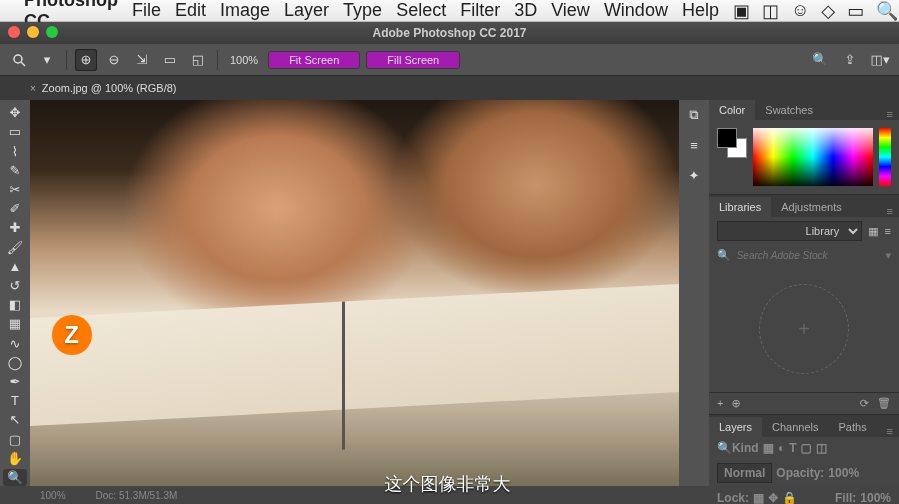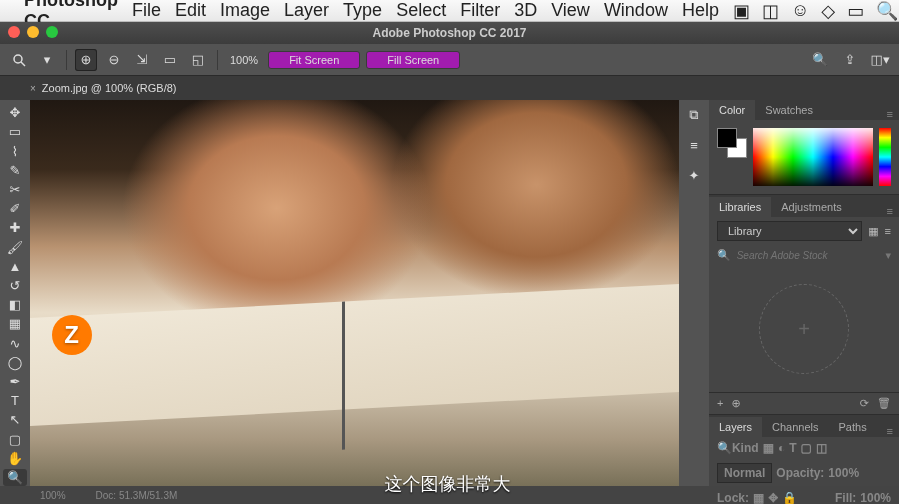--- a/index.html
+++ b/index.html
@@ -47,21 +47,21 @@
 .color-panel { padding:8px; display:flex; gap:6px; }
 .swatch-fgbg { width:30px; height:30px; position:relative; }
 .swatch-fgbg .fg { position:absolute; width:20px; height:20px; background:#000; border:1px solid #888; top:0; left:0; }
 .swatch-fgbg .bg { position:absolute; width:20px; height:20px; background:#fff; border:1px solid #888; bottom:0; right:0; }
 .spectrum { flex:1; height:58px; background:
   linear-gradient(to right, #ff0000, #ffff00, #00ff00, #00ffff, #0000ff, #ff00ff, #ff0000); position:relative; }
 .spectrum::before { content:""; position:absolute; inset:0; background:linear-gradient(to bottom, rgba(255,255,255,.9), rgba(255,255,255,0) 50%, rgba(0,0,0,0) 50%, rgba(0,0,0,.9)); }
 .hue-strip { width:12px; height:58px; background:linear-gradient(#ff0000,#ffff00,#00ff00,#00ffff,#0000ff,#ff00ff,#ff0000); }
 .panel-sec { border-top:1px solid #2d2d2d; }
 .lib-row { display:flex; align-items:center; padding:4px 8px; gap:6px; }
-.lib-select { flex:1; background:#3a3a3a; border:1px solid #2a2a2a; color:#ccc; padding:2px 6px; font-size:11px; }
+.lib-select { flex:1; background:#3a3a3a; border:1px solid #2a2a2a; color:#ccc; padding:2px 6px; font-size:11px;text-align:right; }
 .search-row { padding:4px 8px; display:flex; align-items:center; gap:6px; color:#777; }
 .search-input { flex:1; background:transparent; border:none; color:#aaa; font-size:10px; font-style:italic; }
 .placeholder-circle { width:90px;height:90px;border:1px dashed #666;border-radius:50%;margin:18px auto;display:flex;align-items:center;justify-content:center;color:#666;font-size:20px; }
 .panel-footer { display:flex; padding:4px 8px; gap:8px; color:#aaa; border-top:1px solid #2d2d2d; }
 .panel-footer .sp { margin-left:auto; }
 .layer-row { display:flex; align-items:center; padding:6px 8px; gap:8px; background:#5a6f8f; color:#eee; }
 .layer-controls { padding:4px 8px; display:flex; gap:4px; align-items:center; color:#888; font-size:12px;font-weight:bold; }
 .layer-controls .blend { background:#3a3a3a; padding:2px 6px; border:1px solid #2a2a2a; color:#888; }
 .status { height:18px; background:#444; display:flex; align-items:center; padding:0 40px; gap:30px; color:#888; font-size:10px; }
 .subtitle { position:absolute; bottom:8px; left:0; right:4px; text-align:center; color:#fff; font-size:18px; text-shadow:0 1px 2px #000; pointer-events:none; }

